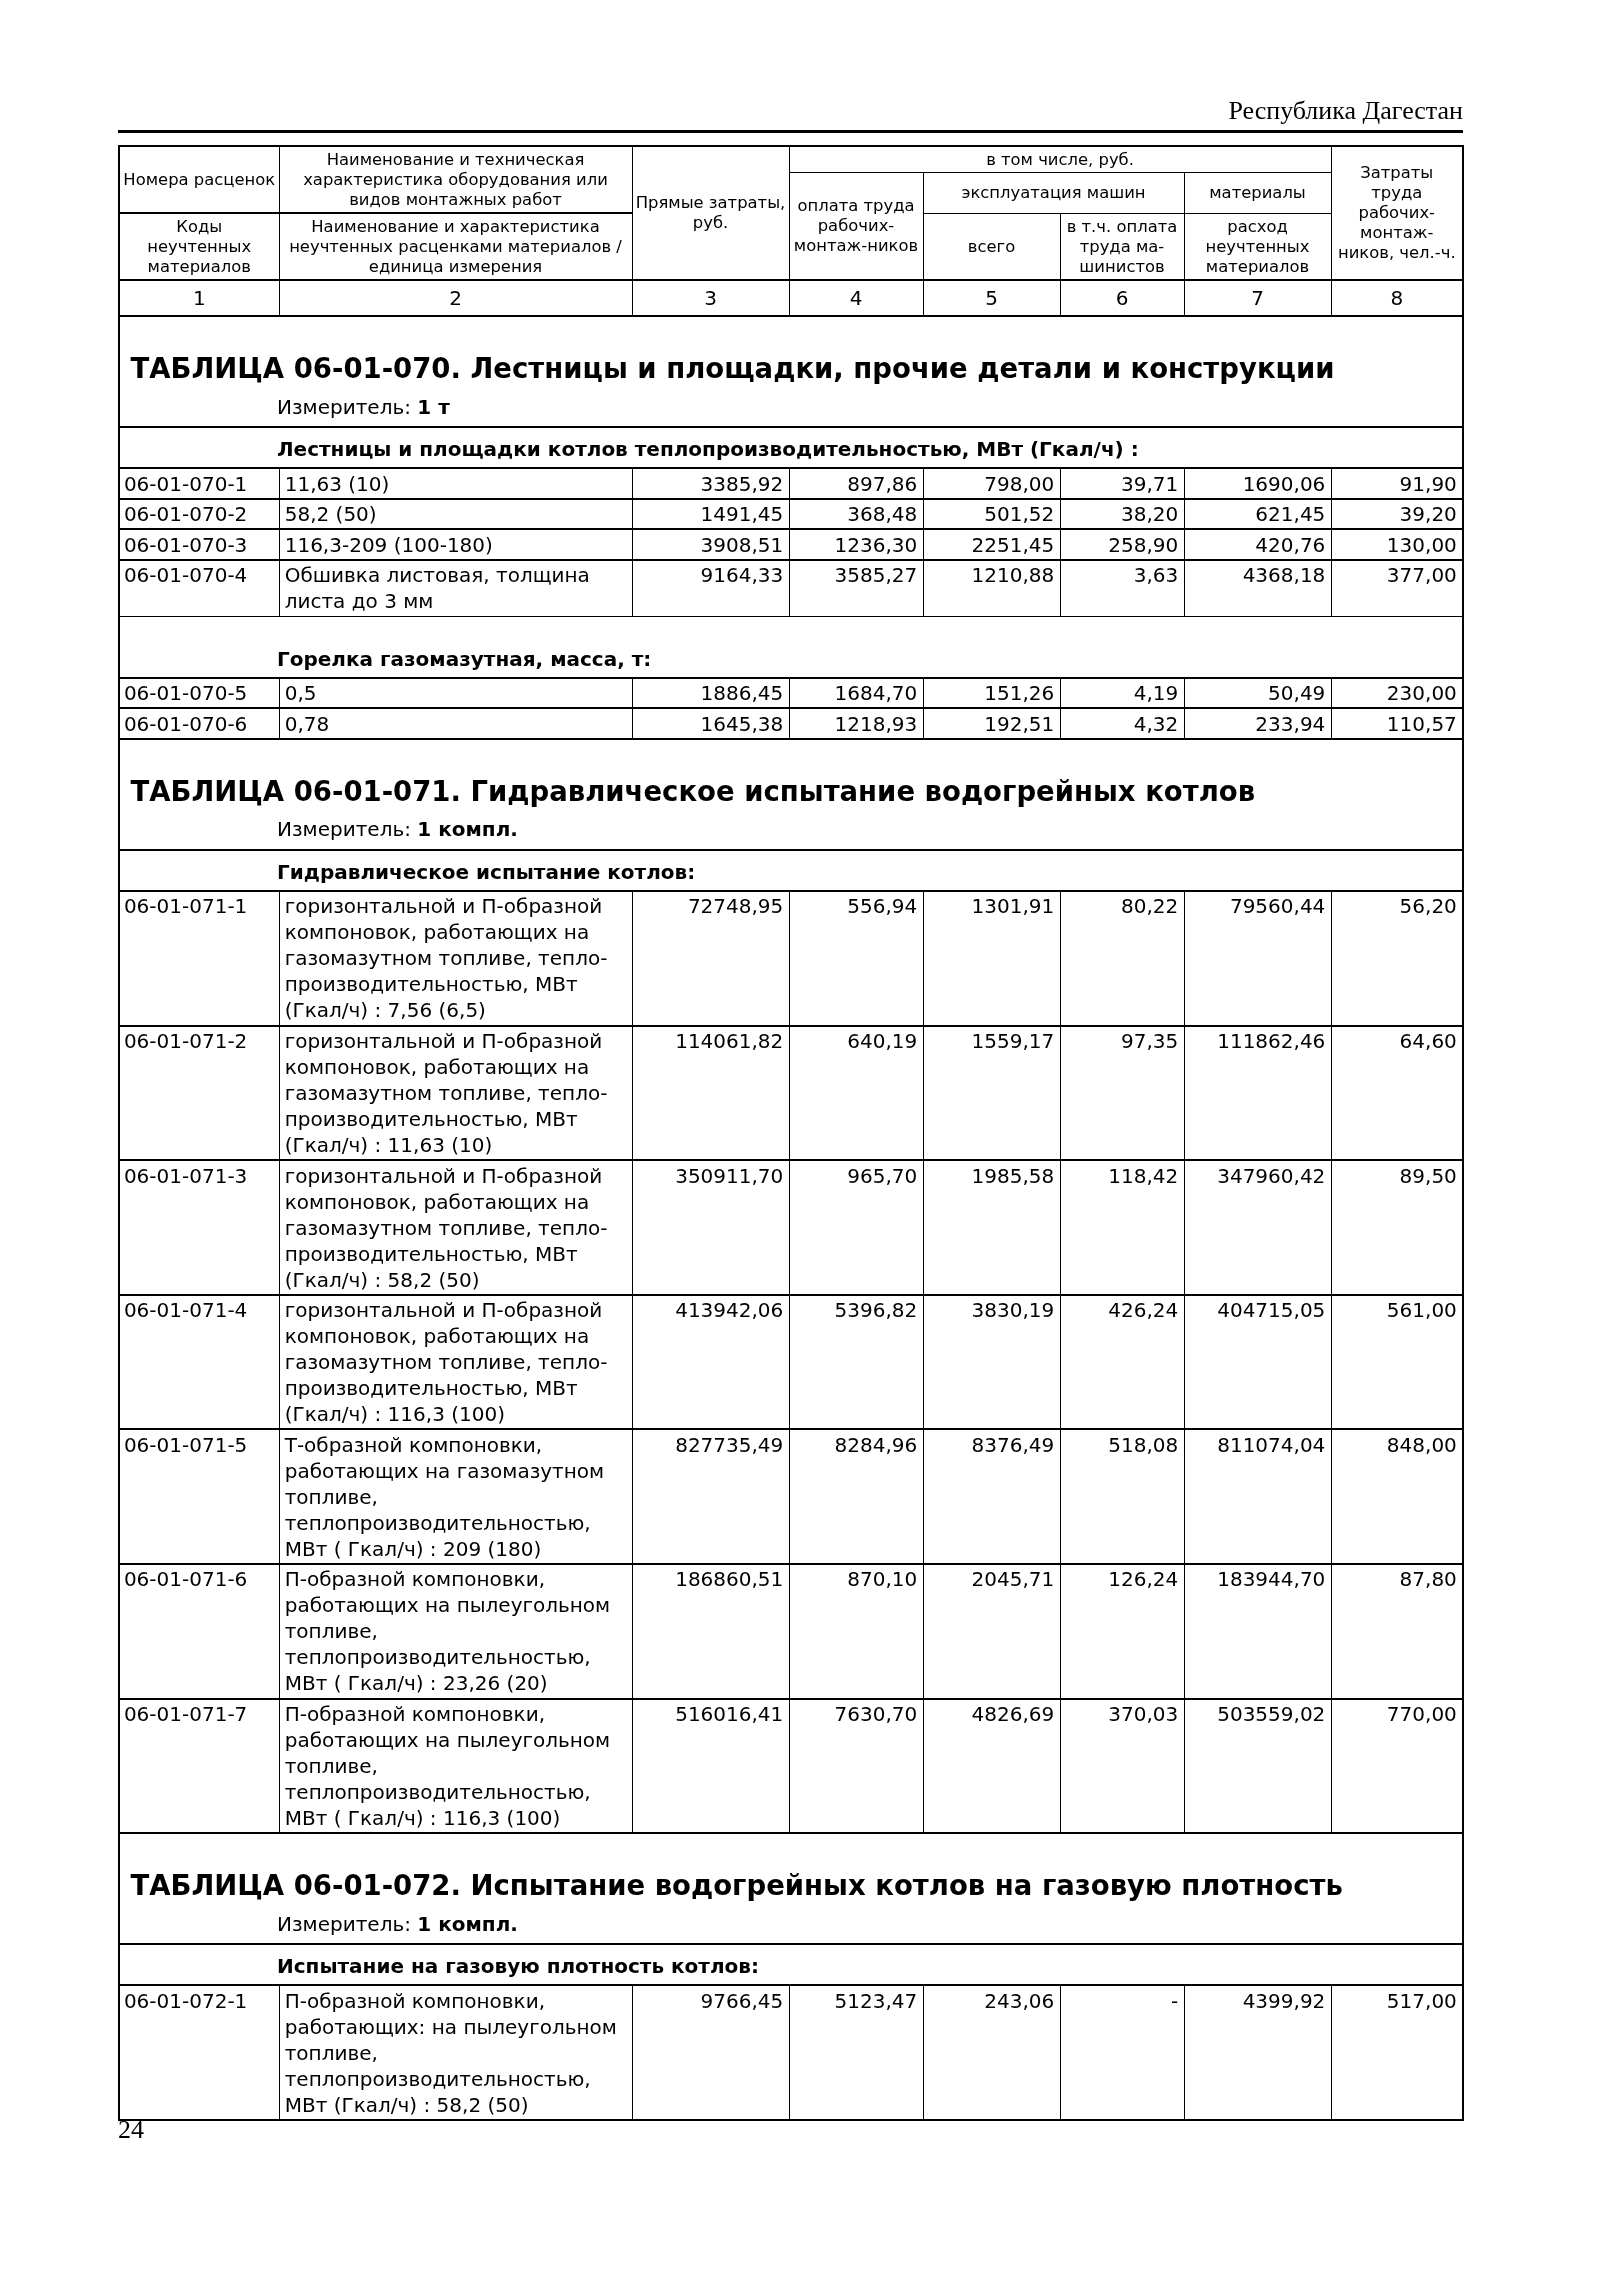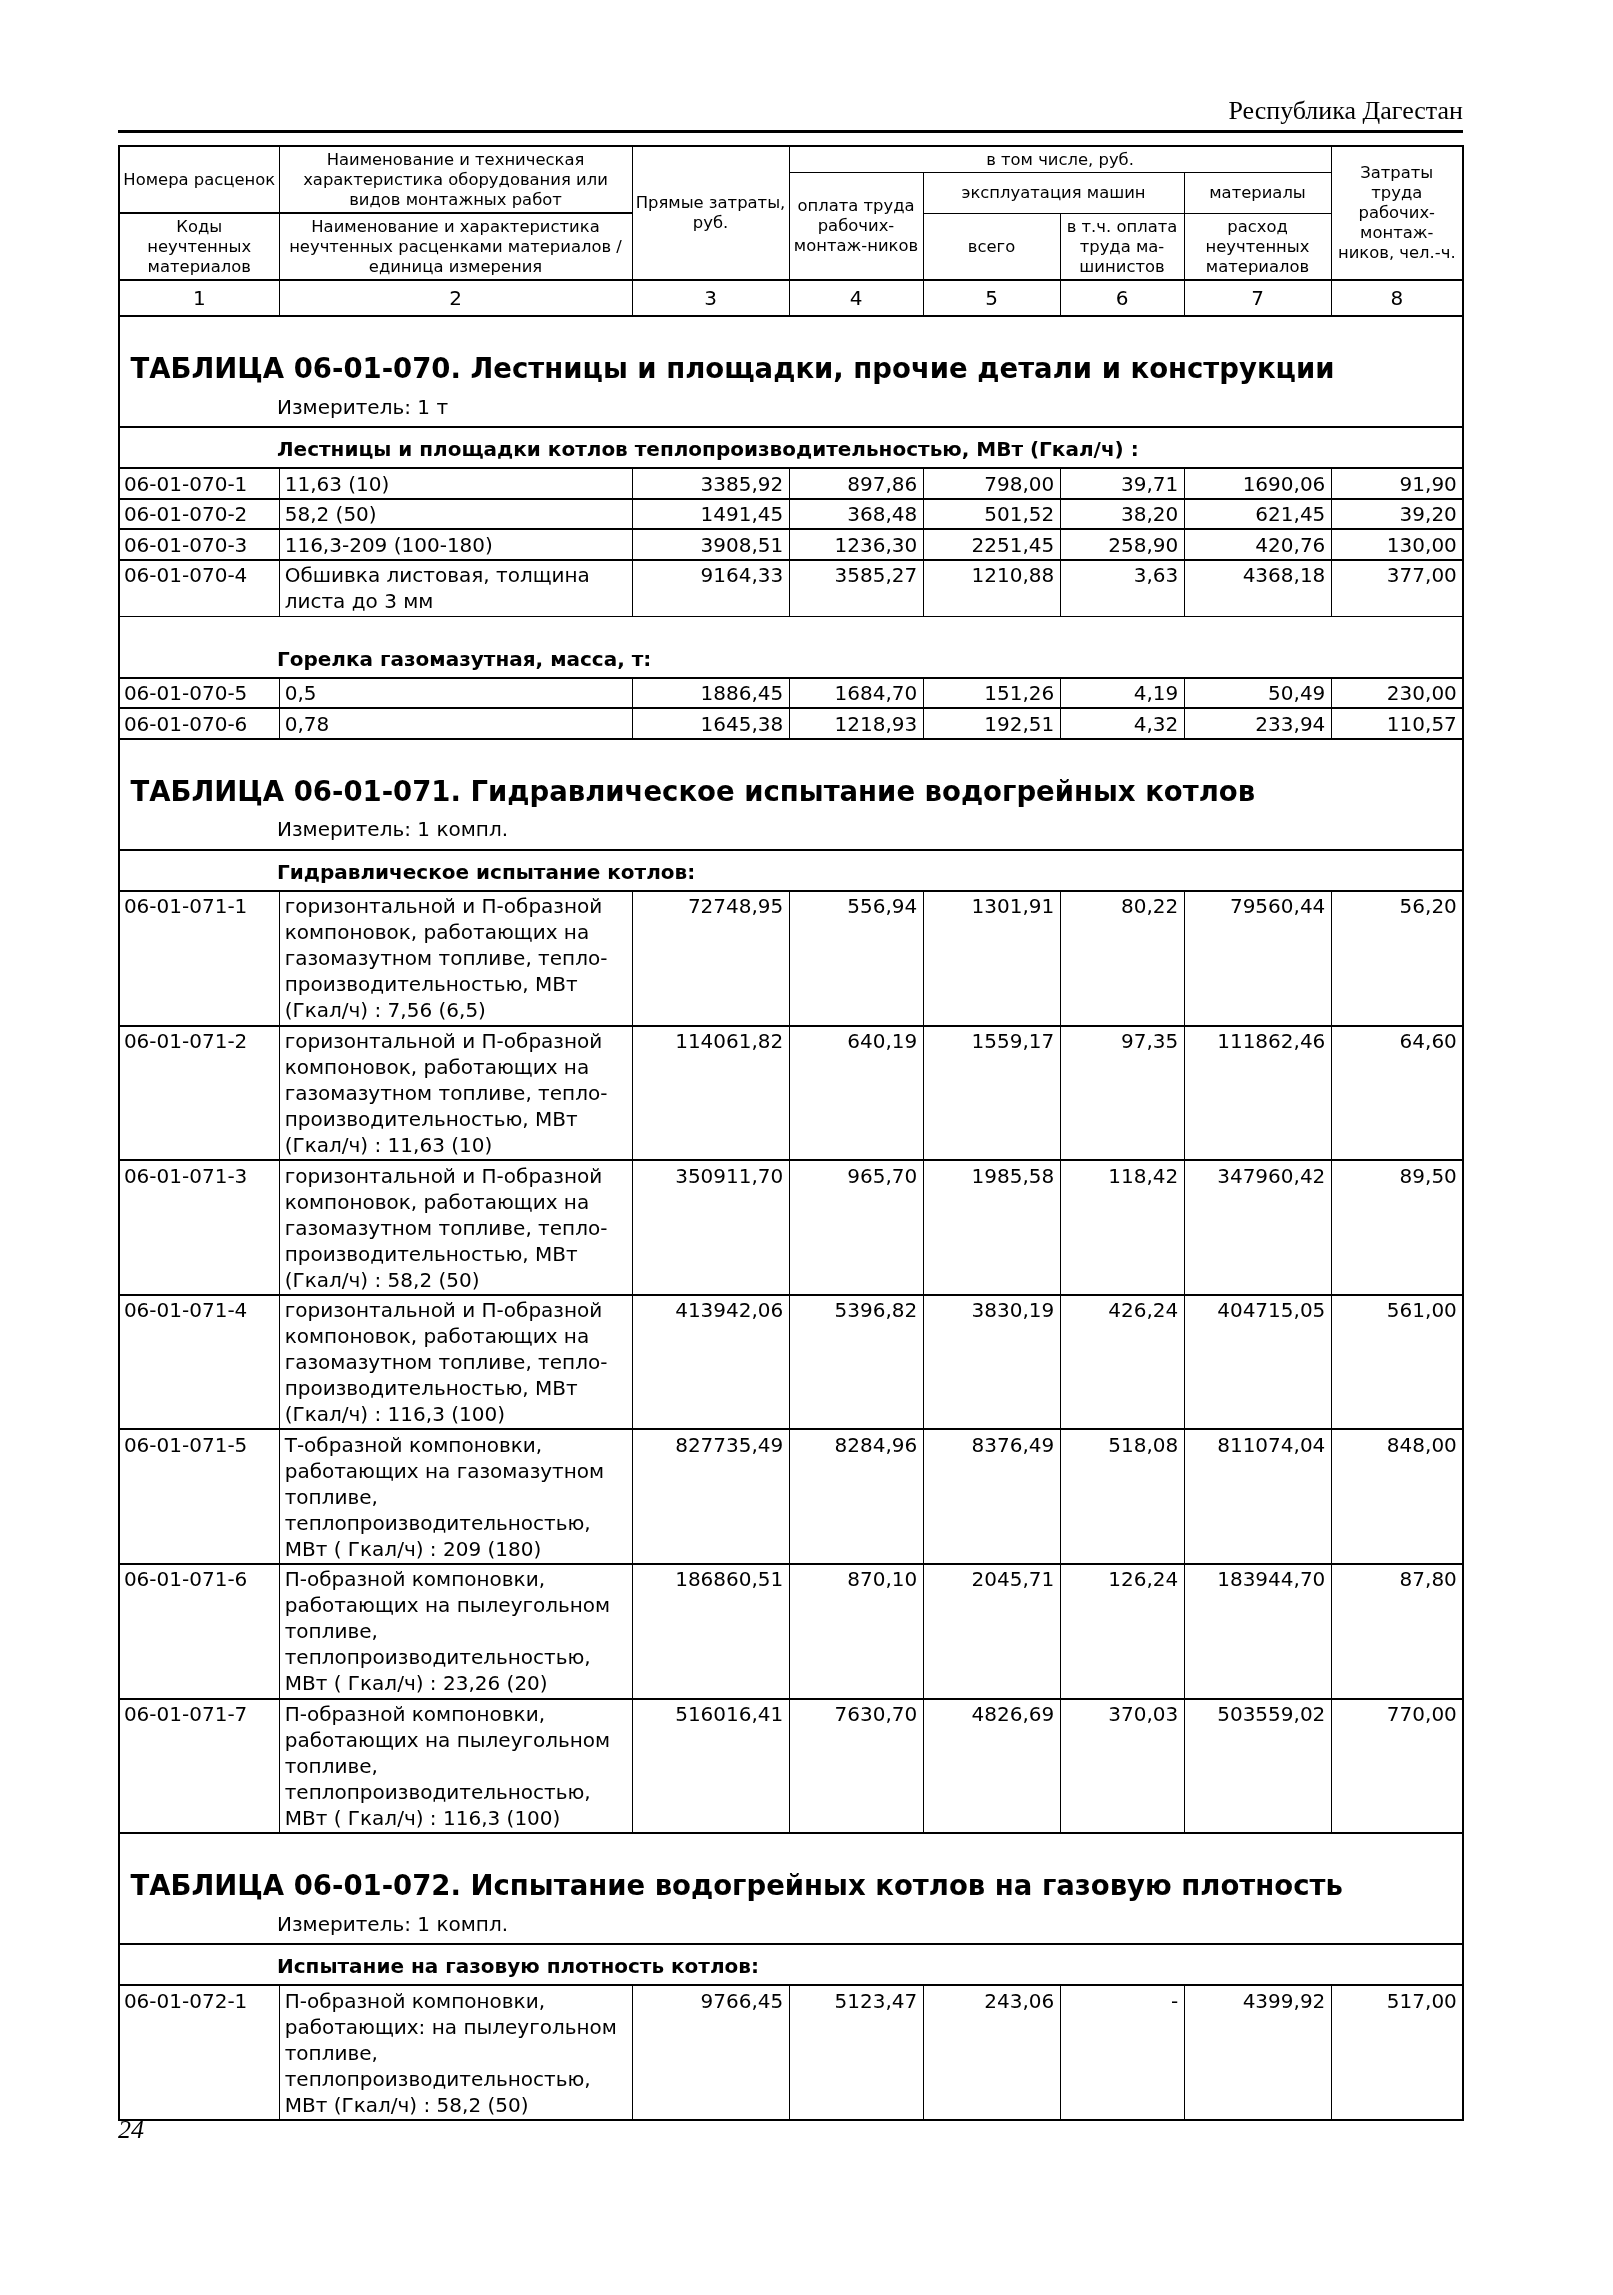--- a/index.html
+++ b/index.html
@@ -20,27 +20,27 @@
   }
   table.main td { border: 1.3px solid #000; padding: 1.3px 5.2px; vertical-align: top; line-height: 26px; }
   table.main tr.hdr td { text-align: center; vertical-align: middle; font-size: 16.4px; line-height: 20px; padding: 2.6px 2.6px; }
   table.main tr.hdr td.bold-bottom { border-bottom: 2.6px solid #000; }
   table.main tr.colnums td { text-align: center; font-size: 20px; padding: 3.9px 0; border-top: 2.6px solid #000; border-bottom: 2.6px solid #000; }
   td.num { text-align: right; }
   td.code { white-space: nowrap; padding-left: 3.9px !important; padding-right: 1.3px !important; }
   tr.table-title td { border-left: none; border-right: none; }
   tr.table-title td.title-cell { padding: 33px 0 0 10.5px; font-weight: bold; font-size: 27.5px; line-height: 37px; border-bottom: none; border-top: 2.6px solid #000; }
   tr.measure td { padding: 6.5px 0 6.5px 157px; font-size: 20px; border-top: none; border-bottom: 2.6px solid #000; }
-  tr.measure td b { font-weight: normal; }
+  tr.measure td b { font-weight: bold; }
   tr.group td { padding: 7.9px 0 5.2px 157px; font-weight: bold; font-size: 20px; border-bottom: 2.6px solid #000; }
   tr.group.spaced td { padding-top: 29px; }
   tr.data td { border-top: 2.6px solid #000; }
   .page-number {
     position: absolute; left: 118px; top: 2115px;
-    font-family: "Liberation Serif", serif; font-size: 26px; font-style: italic;
+    font-family: "Liberation Serif", serif; font-size: 26px;
   }
 </style>
 </head>
 <body>
 
 <div class="page-header">
   <span class="right">Республика Дагестан</span>
 </div>
 
 <table class="main">

